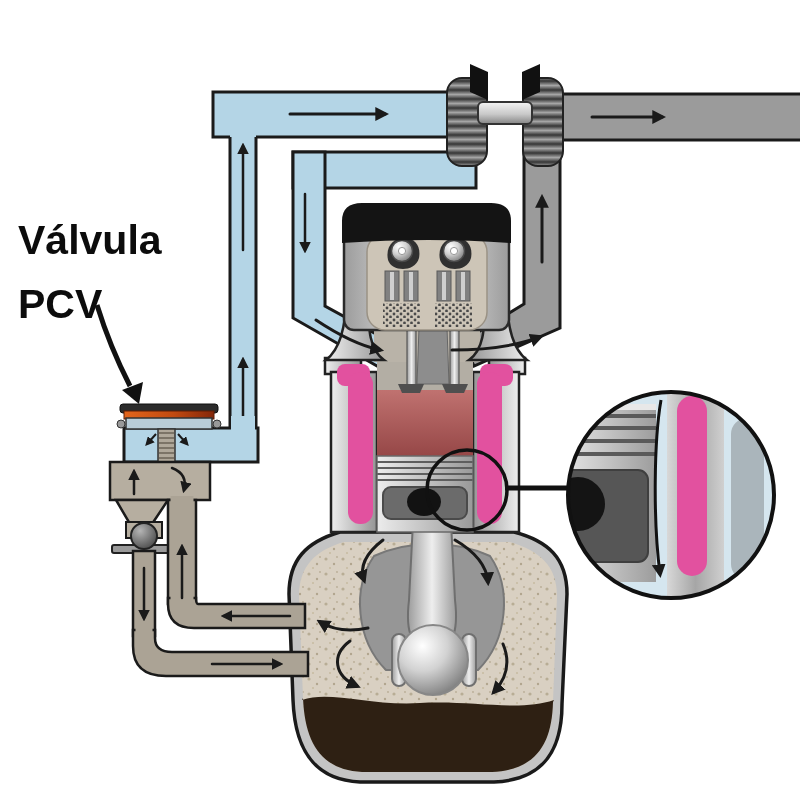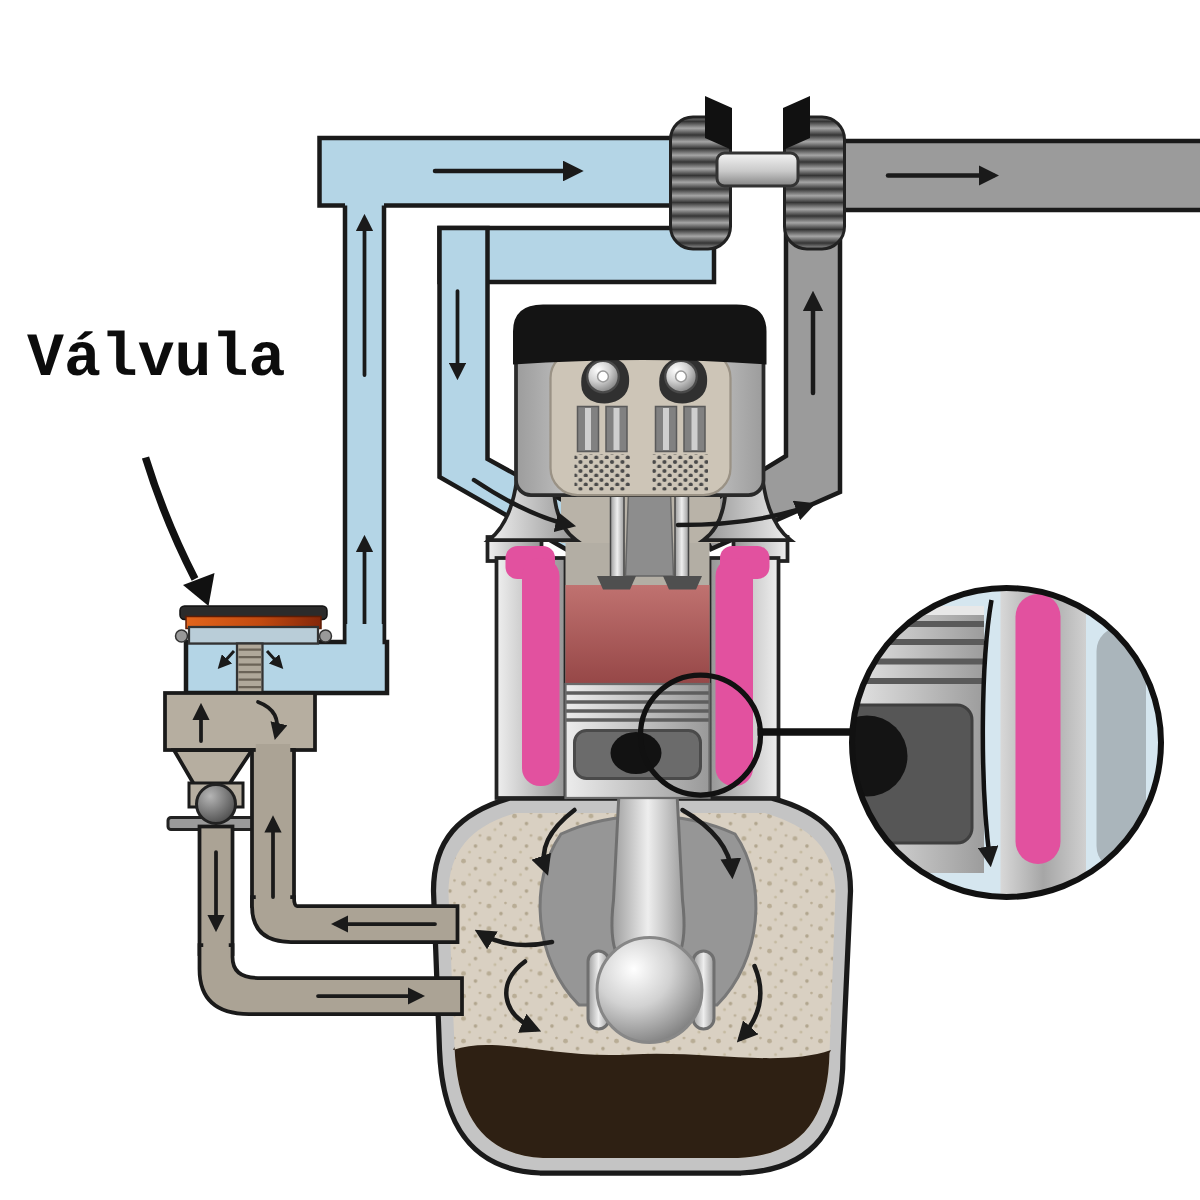--- a/index.html
+++ b/index.html
@@ -1,17 +1,17 @@
 <!DOCTYPE html>
 <html style="--hose-blue: #b4d5e6; --duct-gray: #9b9b9b; --pipe-tan: #aba395; --coolant-pink: #e2519f; --combustion-red: #a85a58; --engine-oil-brown: #2e2013; --crankcase-tan: #d9d0c2; --cap-orange: #d4581a; --inset-blue: #d5e6ef; --outline-black: #1a1a1a;"><head>
 <meta charset="utf-8">
 <style>
   html,body{margin:0;padding:0;background:#fff;}
   #stage{position:relative;width:800px;height:800px;background:#fff;overflow:hidden;
-         font-family:Liberation Mono, monospace;}
+         font-family:Liberation Sans, sans-serif;}
   #diagram{position:absolute;left:0;top:0;}
   .hose{fill:var(--hose-blue);stroke:var(--outline-black);stroke-width:3;}
   .hosefill{fill:var(--hose-blue);stroke:none;}
   .hoseline{stroke:var(--outline-black);stroke-width:3;fill:none;}
   .duct{fill:var(--duct-gray);stroke:var(--outline-black);stroke-width:3;}
   .tanpipe{fill:var(--pipe-tan);stroke:var(--outline-black);stroke-width:2.5;}
   .tancover{fill:var(--pipe-tan);stroke:none;}
   .pink{fill:var(--coolant-pink);stroke:none;}
   .arrow{stroke:var(--outline-black);fill:none;stroke-width:3;stroke-linecap:round;}
   .arrow-thin{stroke:var(--outline-black);fill:none;stroke-width:2.5;stroke-linecap:round;}
@@ -263,14 +263,15 @@
   </g>
 
   <g>
     <path d="M97,305 Q110,347 130,386" stroke="#111" stroke-width="5" fill="none"></path>
     <polygon points="139,404 143,382 122,390" fill="#111"></polygon>
   </g>
 </svg>
 
 <div id="pcv-label">
   <div>Válvula</div>
+  <div>PCV</div>
 </div>
 </div>
 
 </body></html>

